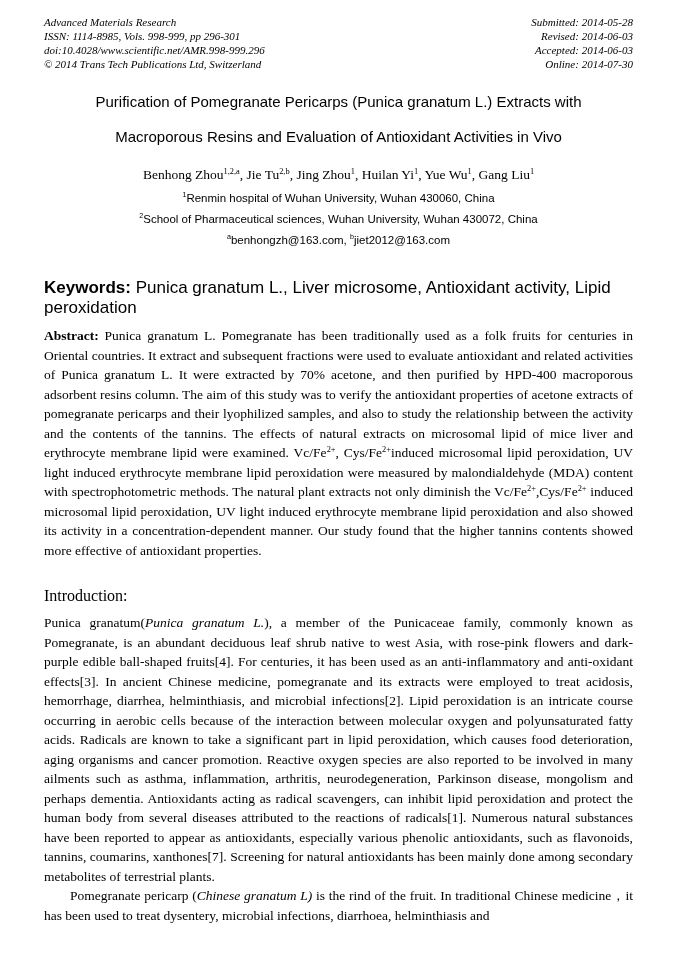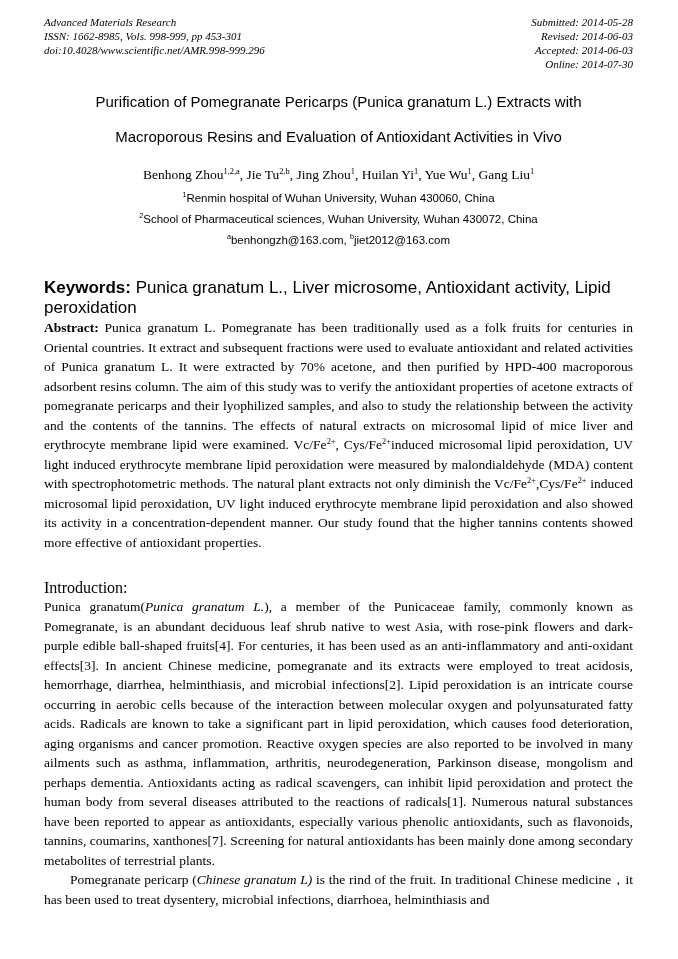--- a/index.html
+++ b/index.html
@@ -32,39 +32,40 @@
   .affiliation {
     font-family: "Liberation Sans", sans-serif;
     font-size: 11.5px; text-align: center; margin-top: 9px;
   }
   .keywords {
     font-family: "Liberation Sans", sans-serif;
     font-size: 17px; margin-top: 32px;
   }
   .body-text {
     font-size: 13.5px; line-height: 19.5px;
-    text-align: justify; margin-top: 0;
+    text-align: justify; margin-top: 8px;
   }
   .section-heading {
     font-size: 16px; font-weight: normal; margin-top: 27px;
     font-family: "Liberation Serif", serif;
   }
   .indent { text-indent: 26px; margin-top: 0; }
   sup { font-size: 0.62em; vertical-align: super; line-height: 0; }
 </style>
 </head>
 <body>
 
 <div class="page">
 
   <header class="header">
     <div class="header-left">
       <div>Advanced Materials Research</div>
-      <div>ISSN: 1662-8985, Vols. 998-999, pp 453-301</div>
+      <div>ISSN: 1114-8985, Vols. 998-999, pp 296-301</div>
       <div>doi:10.4028/www.scientific.net/AMR.998-999.296</div>
+      <div>© 2014 Trans Tech Publications Ltd, Switzerland</div>
     </div>
     <div class="header-right">
       <div>Submitted: 2014-05-28</div>
       <div>Revised: 2014-06-03</div>
       <div>Accepted: 2014-06-03</div>
       <div>Online: 2014-07-30</div>
     </div>
   </header>
 
   <h1 class="title">Purification of Pomegranate Pericarps (Punica granatum L.) Extracts with Macroporous Resins and Evaluation of Antioxidant Activities in Vivo</h1>

